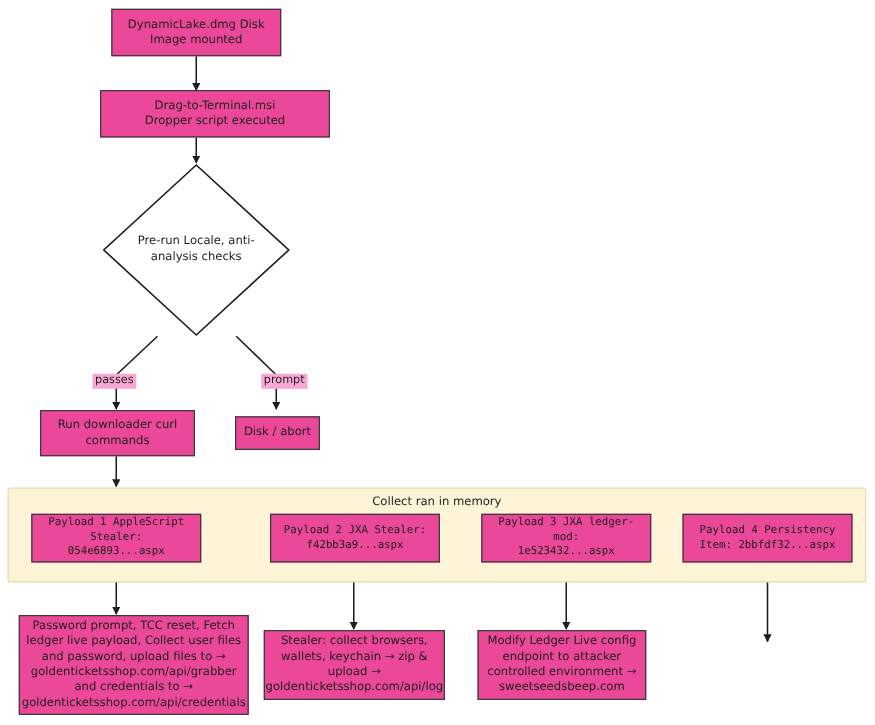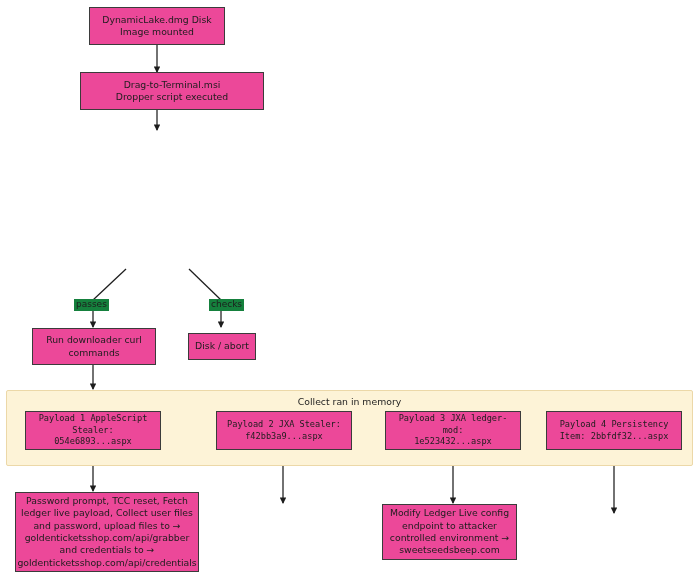--- a/index.html
+++ b/index.html
@@ -59,21 +59,21 @@
     position: relative;
     z-index: 2;
     text-align: center;
     font-size: 9.3px;
     line-height: 1.35;
     color: #1d1d1d;
     white-space: pre-line;
   }
   .edge-label {
     position: absolute;
-    background: #15803d;
+    background: #f9a8d4;
     color: #1d1d1d;
     font-size: 9px;
     padding: 0px 2px;
     line-height: 1.3;
     white-space: nowrap;
   }
   .group-box {
     position: absolute;
     box-sizing: border-box;
     background: #fdf3d7;
@@ -120,23 +120,30 @@
       <line x1="614" y1="450" x2="614" y2="513" marker-end="url(#arrow)"></line>
     </g>
   </svg>
 
   <div class="node" style="left:89px; top:7px; width:136px; height:38px;">DynamicLake.dmg Disk
 Image mounted</div>
 
   <div class="node" style="left:80px; top:72px; width:184px; height:38px;">Drag-to-Terminal.msi
 Dropper script executed</div>
 
+  <div class="diamond-wrap" style="left:82px; top:131px; width:150px; height:138px;">
+    <svg class="diamond-shape" viewBox="0 0 150 138" preserveAspectRatio="none">
+      <polygon points="75,1 149,69 75,137 1,69" fill="#ffffff" stroke="#1d1d1d" stroke-width="1.3"></polygon>
+    </svg>
+    <div class="diamond-label">Pre-run Locale, anti-
+analysis checks</div>
+  </div>
 
   <div class="edge-label" style="left:74px; top:299px;">passes</div>
-  <div class="edge-label" style="left:209px; top:299px;">checks</div>
+  <div class="edge-label" style="left:209px; top:299px;">prompt</div>
 
   <div class="node" style="left:32px; top:328px; width:124px; height:37px;">Run downloader curl
 commands</div>
 
   <div class="node" style="left:188px; top:333px; width:68px; height:27px;">Disk / abort</div>
 
   <div class="group-box" style="left:6px; top:390px; width:687px; height:76px;">
     <div class="group-title">Collect ran in memory</div>
   </div>
 
@@ -152,20 +159,24 @@
   <div class="node hash" style="left:546px; top:411px; width:136px; height:39px;">Payload 4 Persistency
 Item: 2bbfdf32...aspx</div>
 
   <div class="node" style="left:15px; top:492px; width:184px; height:80px;">Password prompt, TCC reset, Fetch
 ledger live payload, Collect user files
 and password, upload files to →
 goldenticketsshop.com/api/grabber
 and credentials to →
 goldenticketsshop.com/api/credentials</div>
 
+  <div class="node" style="left:211px; top:504px; width:145px; height:56px;">Stealer: collect browsers,
+wallets, keychain → zip &amp;
+upload →
+goldenticketsshop.com/api/log</div>
 
   <div class="node" style="left:382px; top:504px; width:135px; height:56px;">Modify Ledger Live config
 endpoint to attacker
 controlled environment →
 sweetseedsbeep.com</div>
 
 
 </div>
 
 </body></html>

